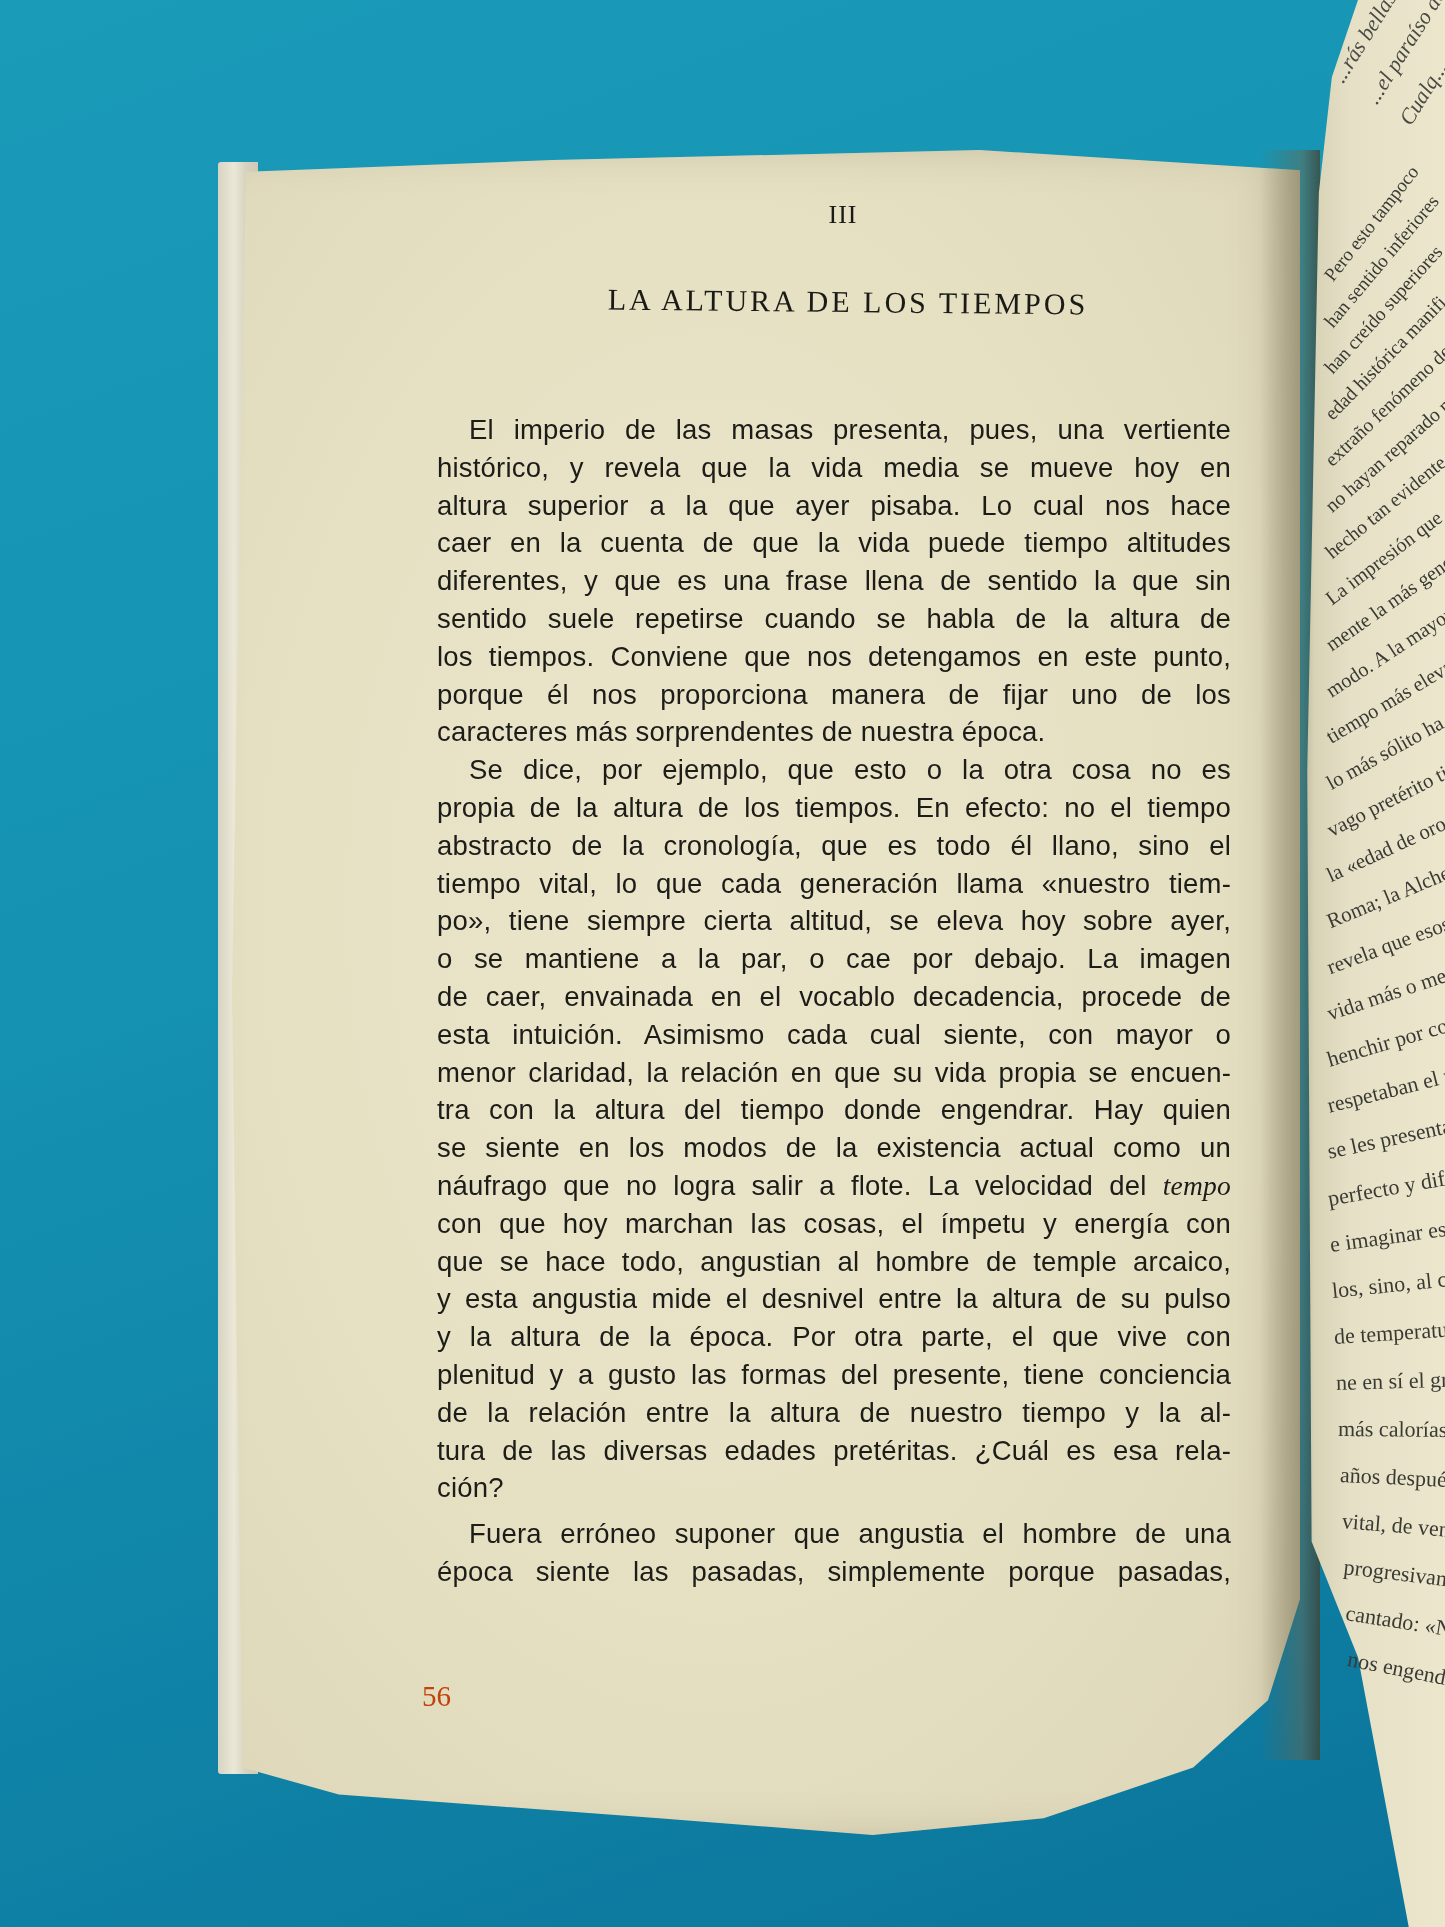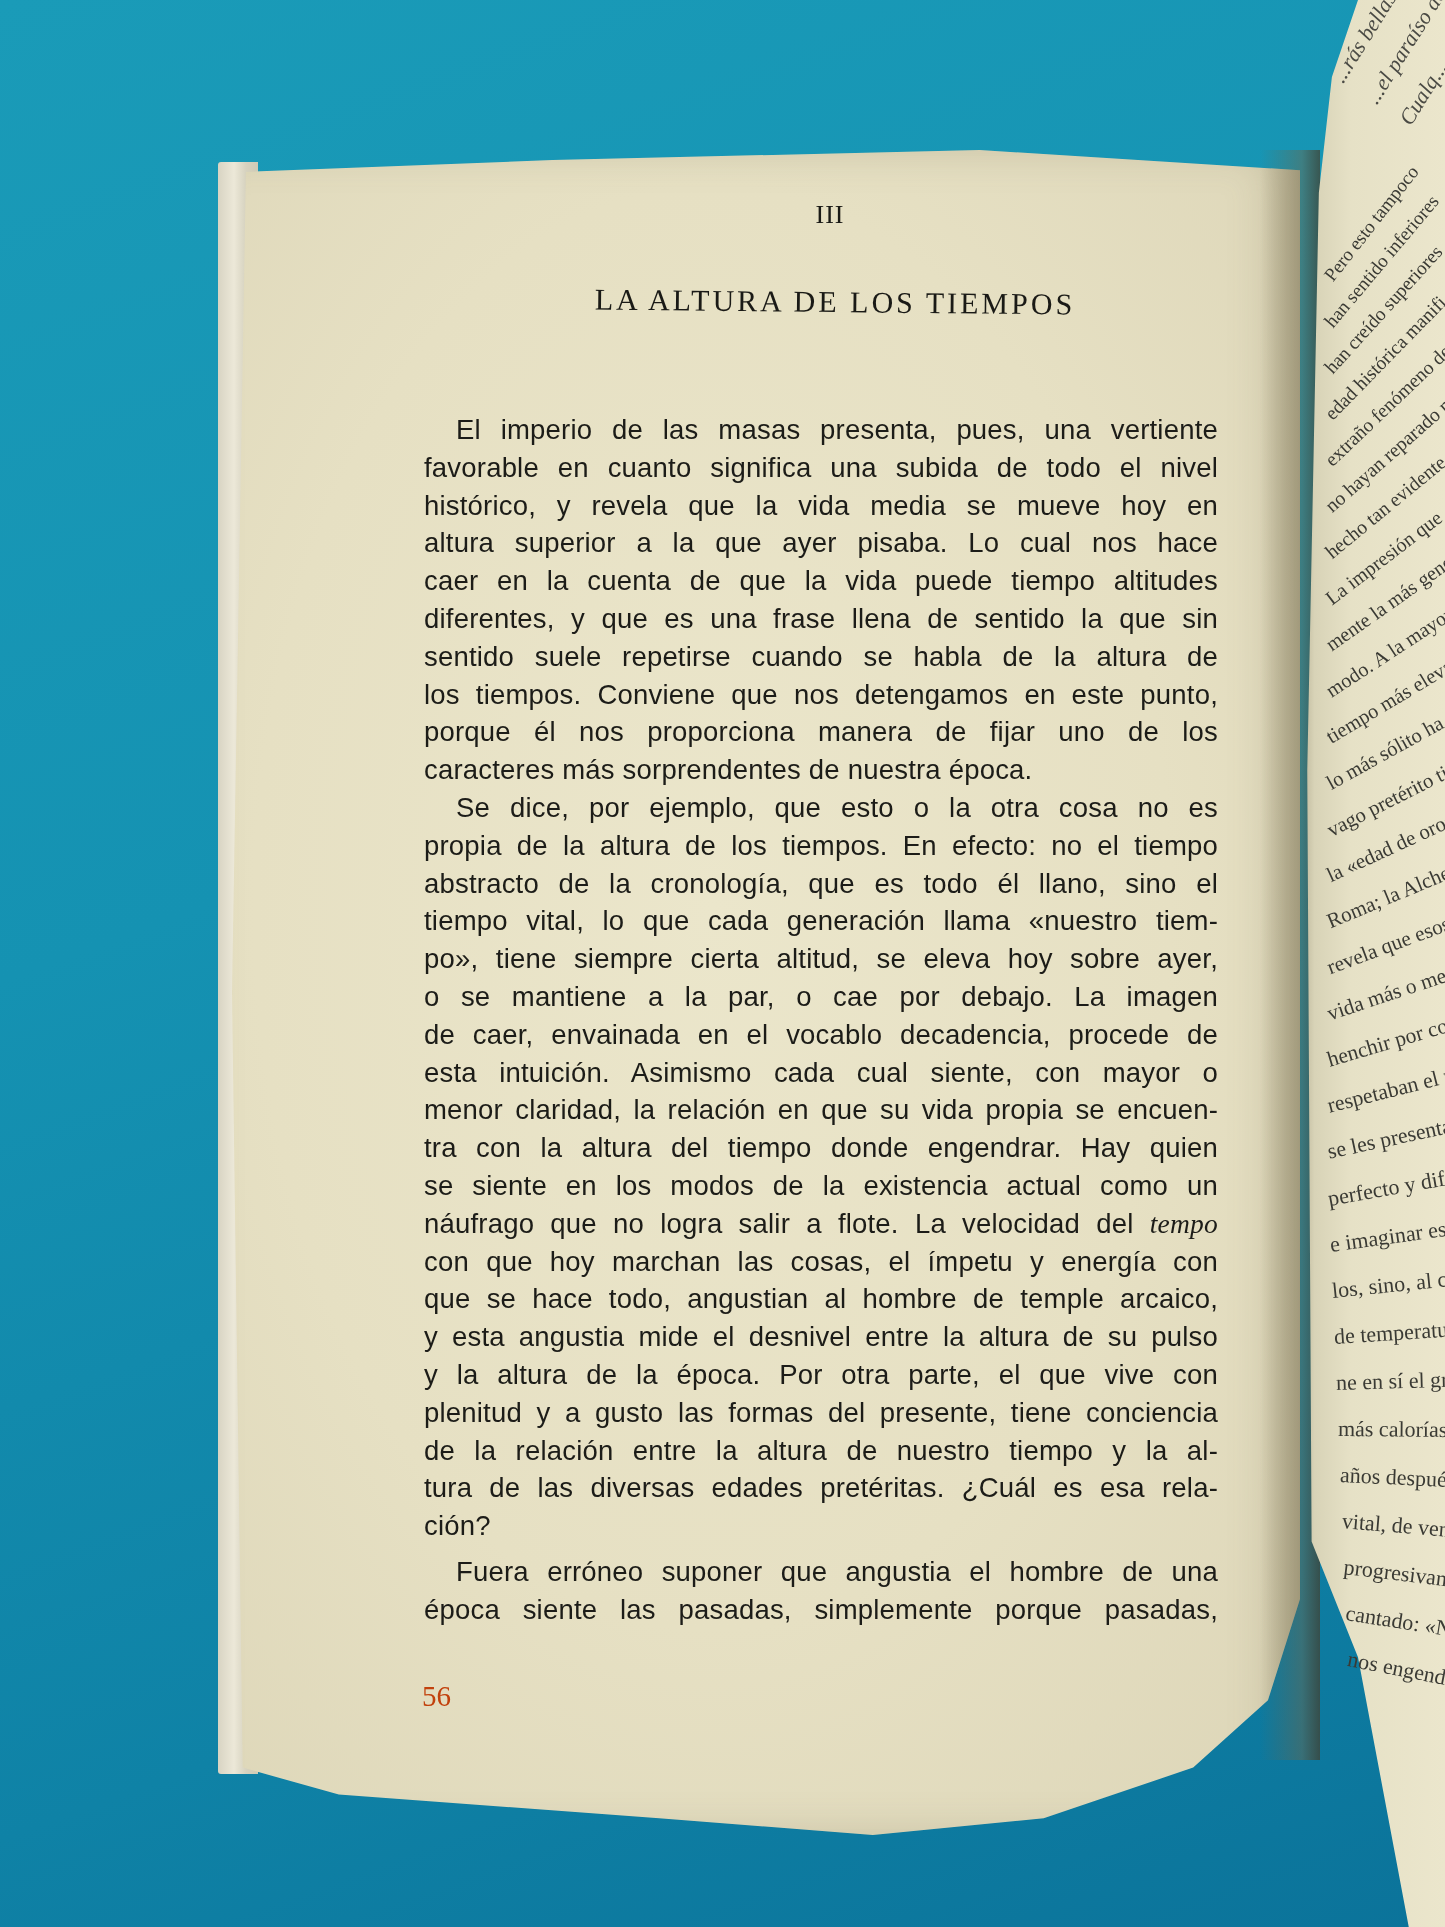--- a/index.html
+++ b/index.html
@@ -25,21 +25,21 @@
       box-shadow: inset -30px 0 40px rgba(120,110,80,0.25);
     }
     .spine-shadow {
       position: absolute; left: 1260px; top: 150px; width: 60px; height: 1610px;
       background: linear-gradient(90deg, rgba(150,140,105,0) 0%, rgba(110,100,70,0.45) 70%, rgba(70,60,40,0.7) 100%);
       pointer-events: none;
     }
 
     
     .content {
-      position: absolute; left: 412px; top: 200px; width: 806px;
+      position: absolute; left: 425px; top: 200px; width: 806px;
       color: #1a1a16;
     }
     .chapter-num {
       text-align: center; font-size: 26px; letter-spacing: 1px; margin-left: 30px;
     }
     .chapter-title {
       text-align: center; font-size: 30px; letter-spacing: 3px; margin-top: 55px; margin-left: 40px;
       transform: rotate(0.6deg);
     }
     .body-text {
@@ -81,21 +81,20 @@
 <div class="left-page"></div>
 <div class="spine-shadow"></div>
 
 <div class="content">
   <div class="chapter-num">III</div>
   <div class="chapter-title">LA ALTURA DE LOS TIEMPOS</div>
 
   <div class="body-text">
     <div class="para">
       <span class="line indent">El imperio de las masas presenta, pues, una vertiente</span>
-      <span class="line">favorable en cuanto significa una subida de todo el nivel</span>
       <span class="line">histórico, y revela que la vida media se mueve hoy en</span>
       <span class="line">altura superior a la que ayer pisaba. Lo cual nos hace</span>
       <span class="line">caer en la cuenta de que la vida puede tiempo altitudes</span>
       <span class="line">diferentes, y que es una frase llena de sentido la que sin</span>
       <span class="line">sentido suele repetirse cuando se habla de la altura de</span>
       <span class="line">los tiempos. Conviene que nos detengamos en este punto,</span>
       <span class="line">porque él nos proporciona manera de fijar uno de los</span>
       <span class="line last">caracteres más sorprendentes de nuestra época.</span>
     </div>
     <div class="para">

